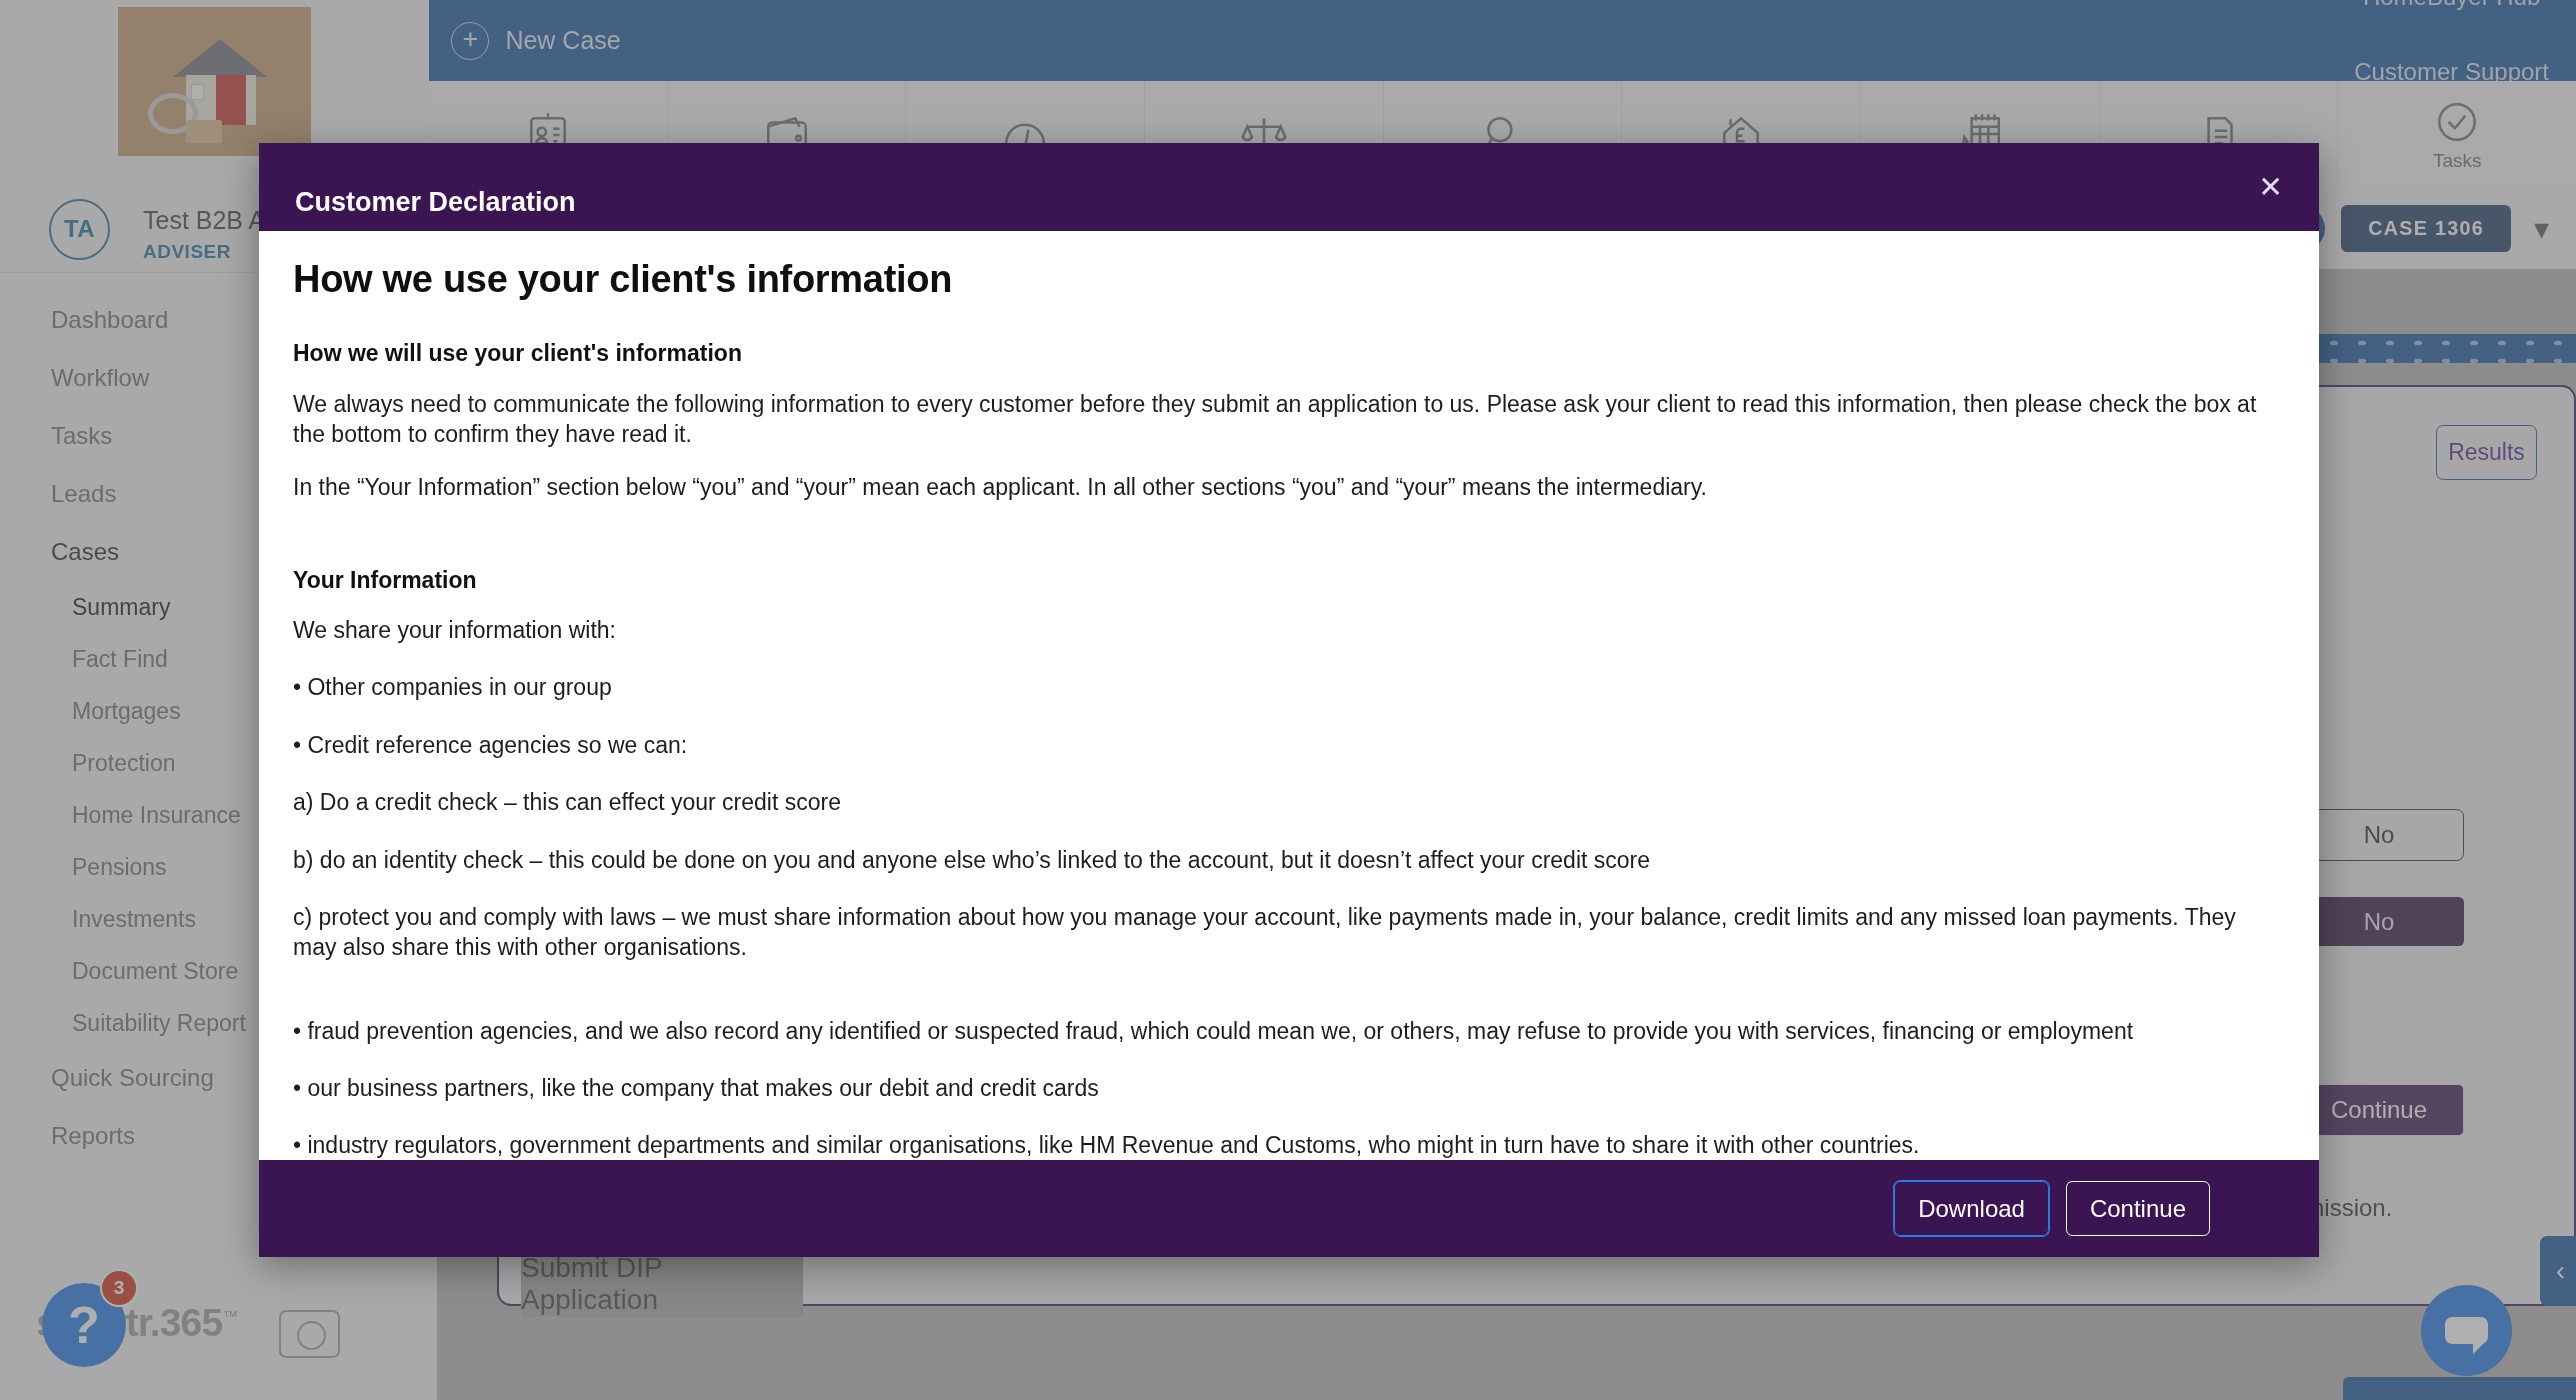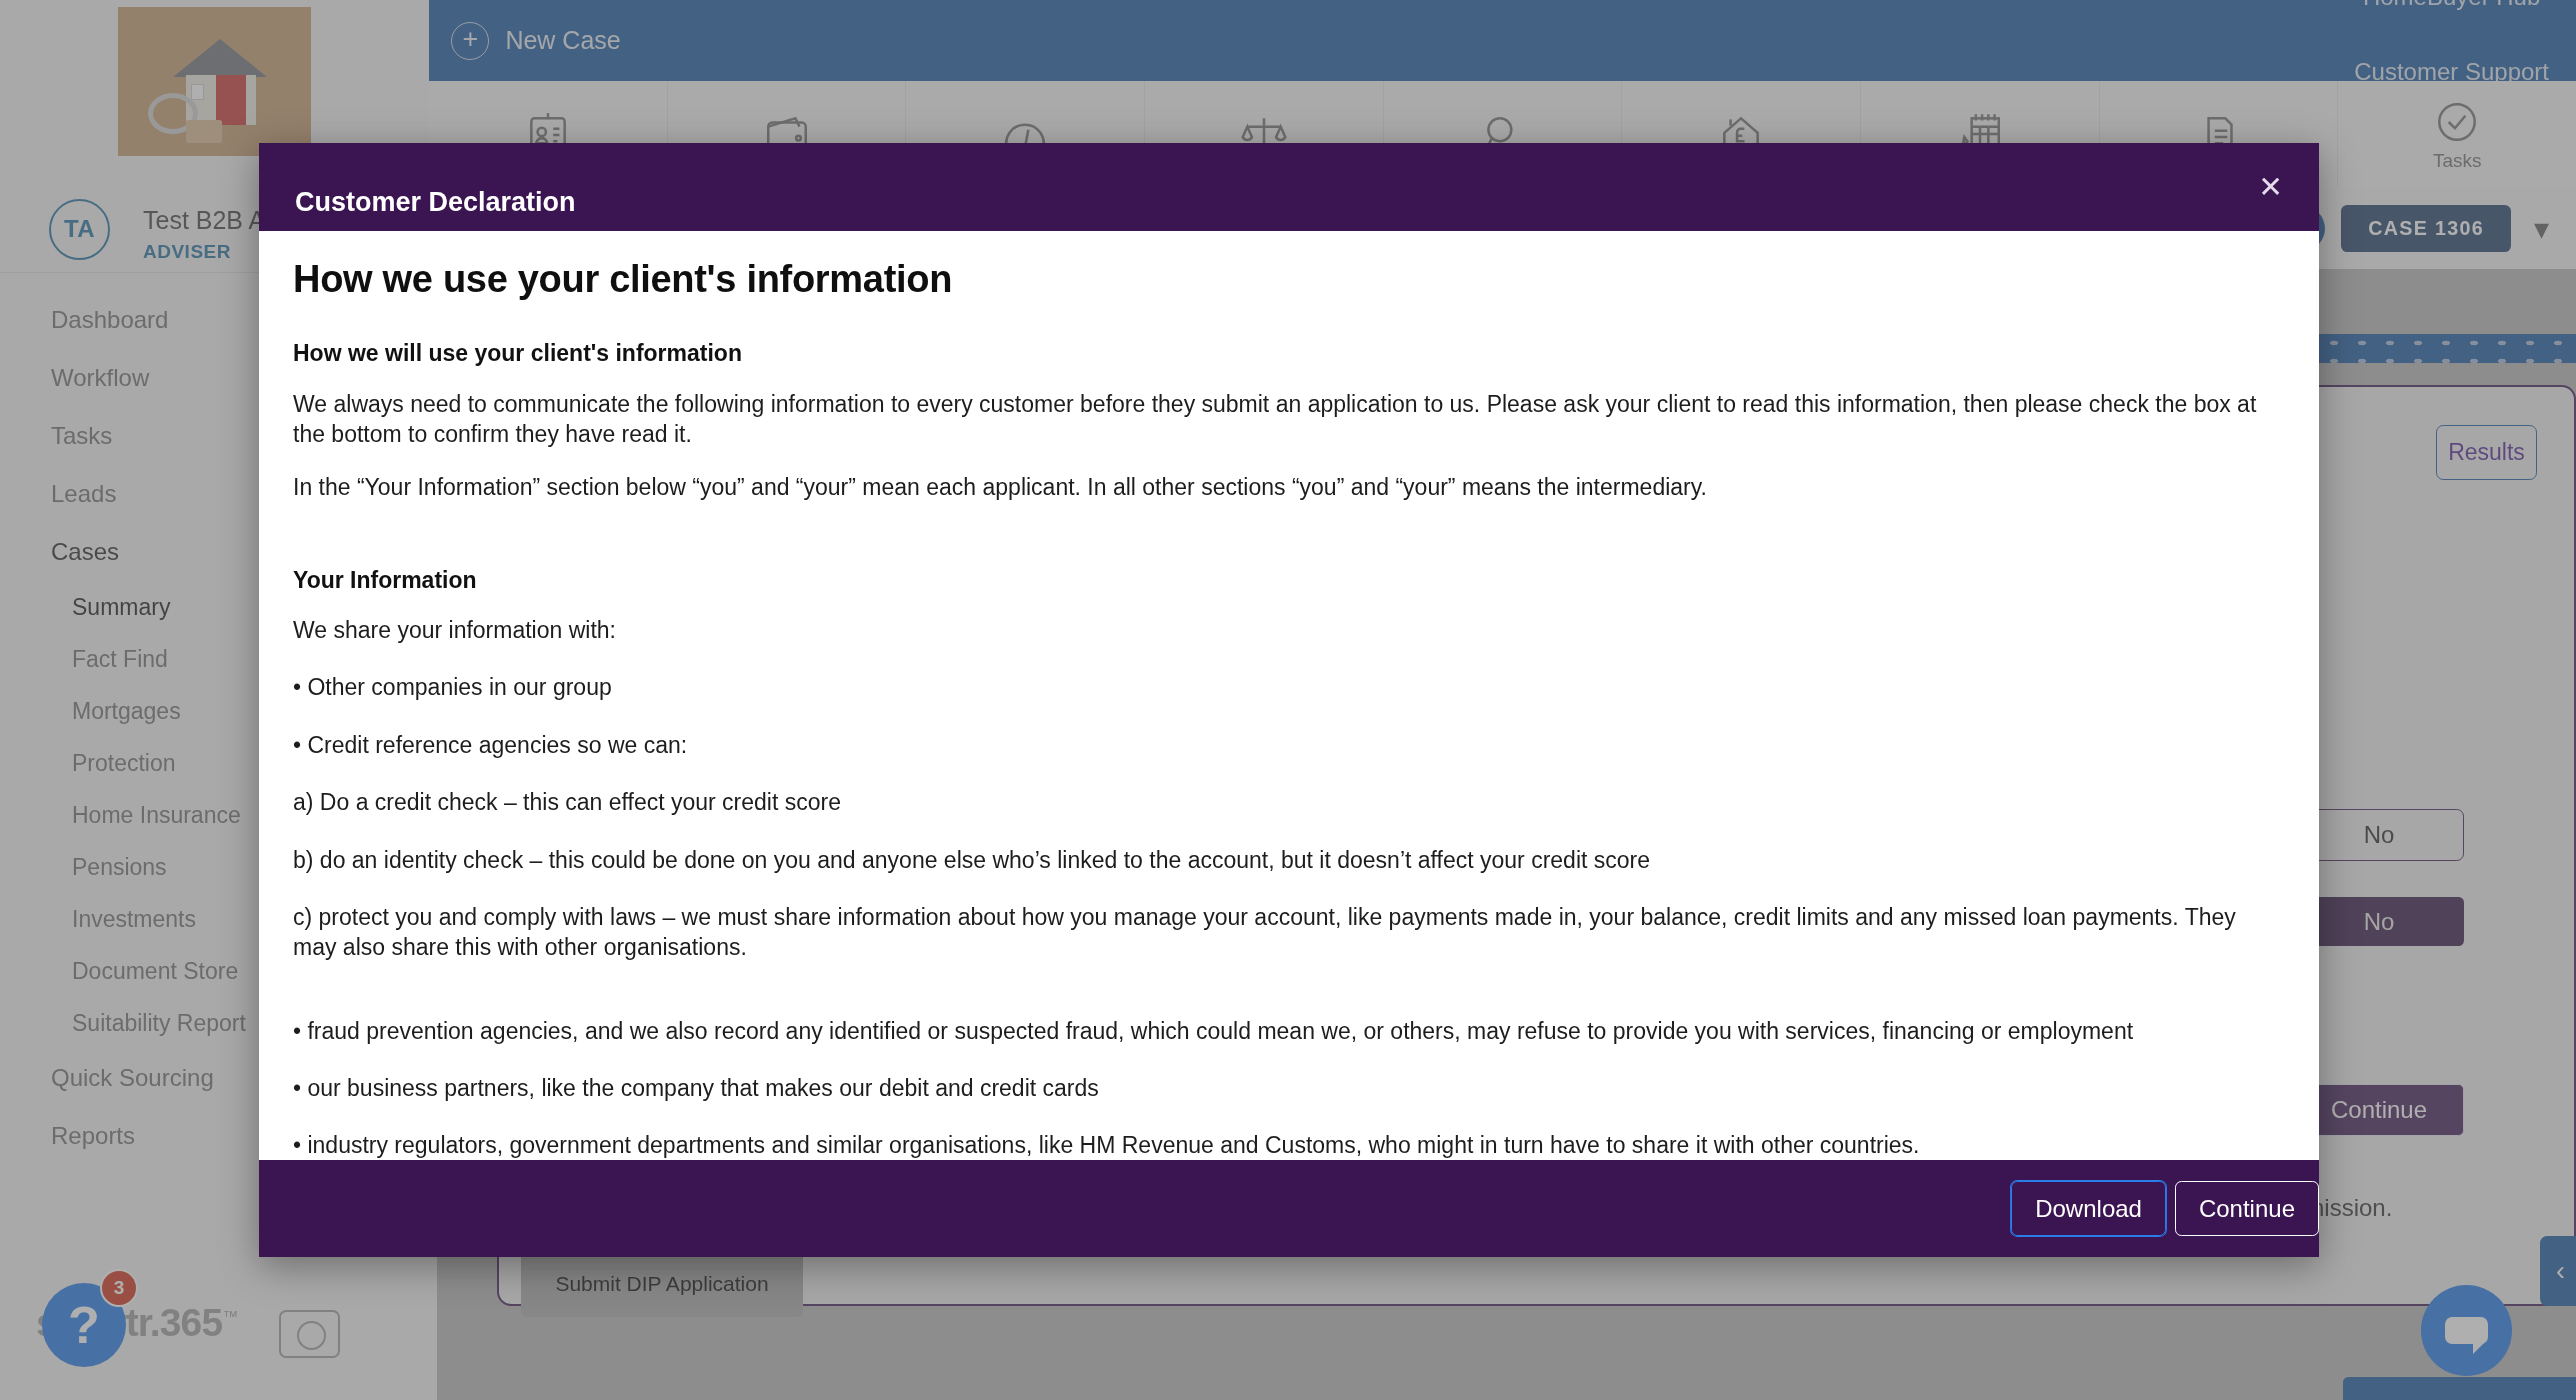--- a/index.html
+++ b/index.html
@@ -157,21 +157,21 @@
     color: #e8e8e8; font-size: 24px; display: flex; align-items: center; justify-content: center;
   }
   .continue-bg {
     position: absolute; left: 2294px; top: 1084px; width: 170px; height: 52px;
     background: #3b1452; border: 0.9px solid #e6dff0; border-radius: 5.4px;
     color: #fff; font-size: 24px; display: flex; align-items: center; justify-content: center;
   }
   .mission-text { position: absolute; left: 2311px; top: 1194px; font-size: 24px; color: #2b2b2b; white-space: nowrap; }
   .submit-dip {
     position: absolute; left: 521px; top: 1251px; width: 282px; height: 66px;
-    background: #a6a6a6; border-radius: 5.4px; color: #000000; font-size: 21px;
+    background: #a6a6a6; border-radius: 5.4px; color: #404040; font-size: 28px;
     display: flex; align-items: center; justify-content: center;
   }
   .side-tab {
     position: absolute; left: 2540px; top: 1236px; width: 41px; height: 70px;
     background: #10529e; border-radius: 7.2px 0 0 7.2px; color: #fff;
     font-size: 27px; display: flex; align-items: center; justify-content: center;
   }
   .chat-fab {
     position: absolute; left: 2421px; top: 1285px; width: 91px; height: 91px;
     background: #1a73e8; border-radius: 50%; display: flex; align-items: center; justify-content: center;
@@ -208,21 +208,21 @@
     flex: 1 1 auto; overflow: hidden; padding: 27px 34px 0 34px; position: relative;
   }
   .doc-h1 { font-size: 38px; font-weight: 700; color: #0f0f0f; margin-bottom: 39px; letter-spacing: -0.3px; }
   .doc-h2 { font-size: 23px; font-weight: 700; color: #111; margin: 0 0 21.5px 0; }
   .doc-h2.spaced { margin-top: 64px; }
   .doc-p { font-size: 23px; color: #1d1d1d; line-height: 1.32; margin-bottom: 23px; max-width: 1990px; }
   .doc-p.tight { margin-bottom: 27px; }
   .doc-gap { height: 30px; }
   .modal-foot {
     flex: 0 0 auto; height: 97px; background: #3b1452;
-    display: flex; align-items: center; justify-content: flex-end; gap: 9px; 
+    display: flex; align-items: center; justify-content: flex-end; gap: 17px; padding-right: 109px;
   }
   .btn-ghost {
     min-width: 123px; height: 55px; padding: 0 23px;
     background: transparent; color: #fff; font-size: 24px;
     border: 0.9px solid #fff; border-radius: 6.3px; cursor: pointer;
     font-family: "Liberation Sans", sans-serif;
   }
   .btn-ghost.focused { border-color: #2b7de9; box-shadow: 0 0 0 0.9px #2b7de9; }
 </style>
 </head>

